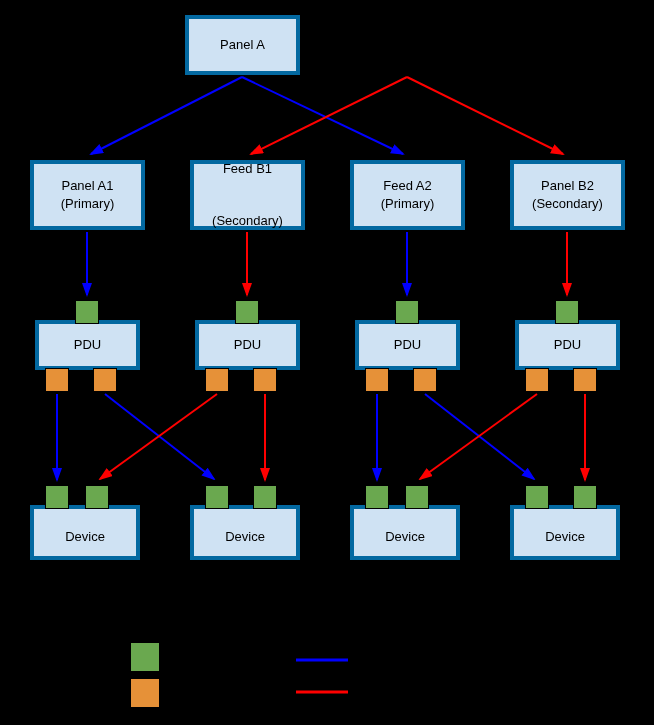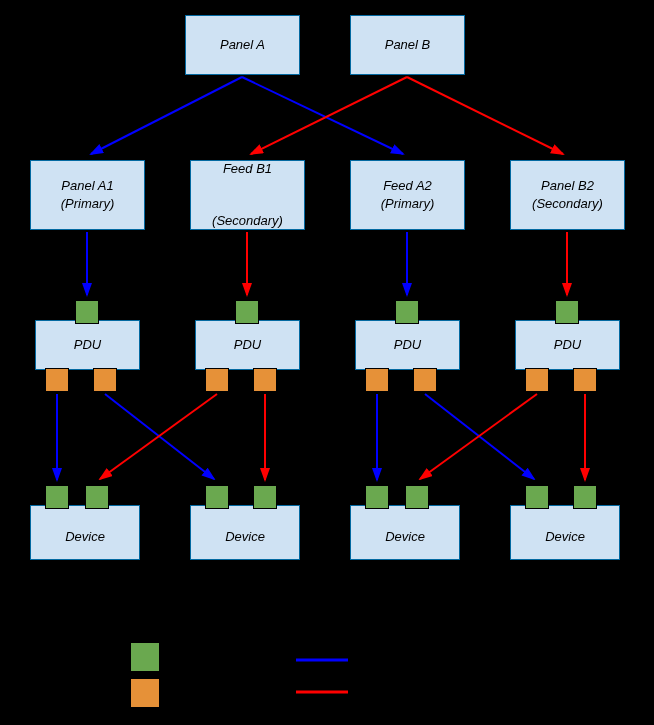--- a/index.html
+++ b/index.html
@@ -13,32 +13,31 @@
   }
   svg.edges {
     position: absolute;
     left: 0; top: 0;
     z-index: 4;
     pointer-events: none;
   }
   .box {
     position: absolute;
     background: #cfe2f3;
-    border: 1px solid #0369a1;
+    border: 4px solid #0369a1;
     box-sizing: border-box;
     display: flex;
     flex-direction: column;
     align-items: center;
     justify-content: center;
     color: #000;
     font-size: 13px;
     text-align: center;
     line-height: 1.35;
     z-index: 2;
-    font-style: italic;
   }
   .port {
     position: absolute;
     width: 24px;
     height: 24px;
     box-sizing: border-box;
     border: 1px solid #000;
     z-index: 3;
   }
   .port.green  { background: #6aa84f; }
@@ -88,23 +87,20 @@
     <line x1="425" y1="394" x2="534" y2="479" stroke="#0000ff" stroke-width="2" marker-end="url(#mb)"></line>
     <line x1="537" y1="394" x2="420" y2="479" stroke="#ff0000" stroke-width="2" marker-end="url(#mr)"></line>
     <line x1="585" y1="394" x2="585" y2="480" stroke="#ff0000" stroke-width="2" marker-end="url(#mr)"></line>
 
     <line x1="296" y1="660" x2="348" y2="660" stroke="#0000ff" stroke-width="3"></line>
     <line x1="296" y1="692" x2="348" y2="692" stroke="#ff0000" stroke-width="3"></line>
   </svg>
 
   <div class="box" style="left:185px; top:15px; width:115px; height:60px;">
     <span>Panel A</span>
-  </div>
-  <div class="box" style="left:350px; top:15px; width:115px; height:60px;">
-    <span>Panel B</span>
   </div>
 
   <div class="box" style="left:30px; top:160px; width:115px; height:70px;">
     <span>Panel A1</span>
     <span>(Primary)</span>
   </div>
   <div class="box" style="left:190px; top:160px; width:115px; height:70px;gap:34px;">
     <span>Feed B1</span>
     <span>(Secondary)</span>
   </div>

